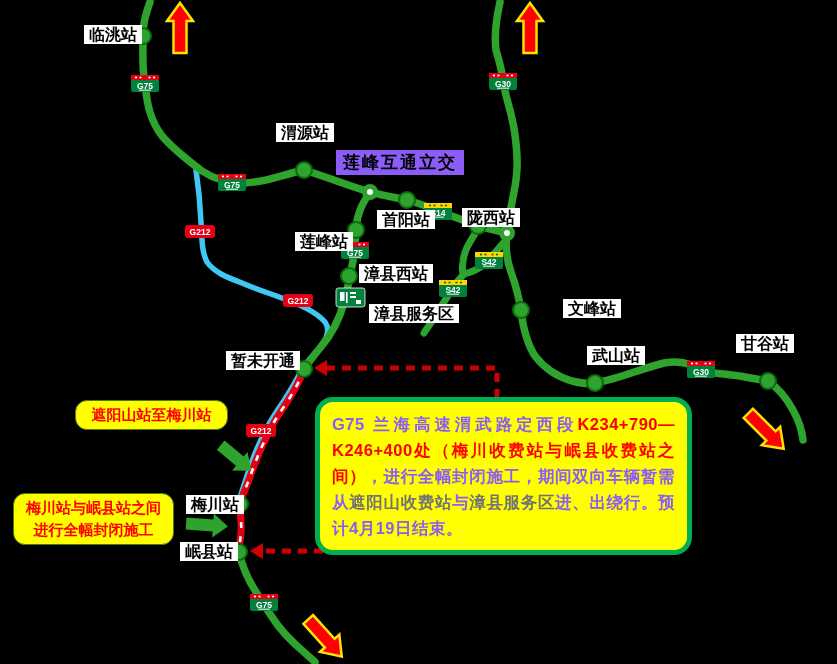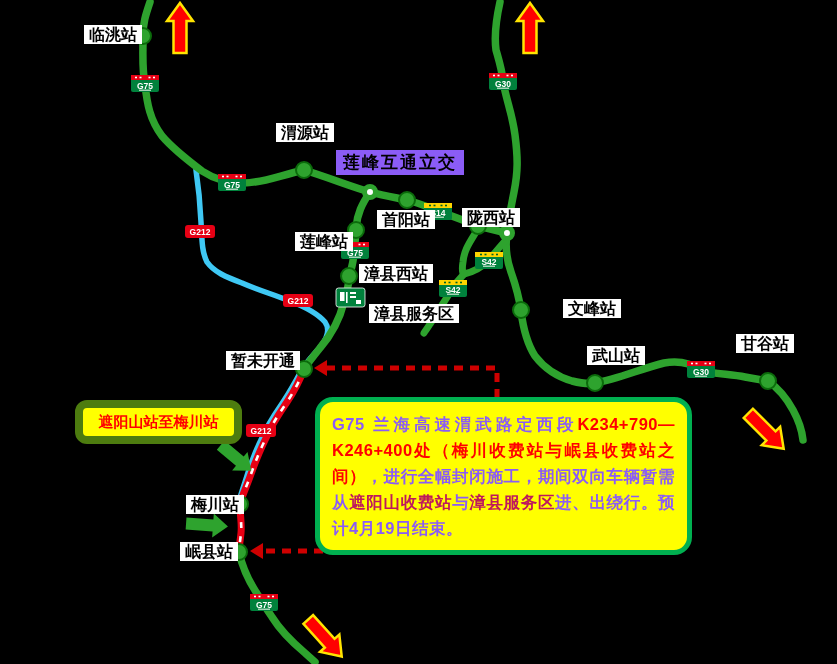--- a/index.html
+++ b/index.html
@@ -10,33 +10,33 @@
   .stage svg{position:absolute;left:0;top:0;}
   .lbl{
     position:absolute;background:#ffffff;color:#000;font-weight:bold;
     font-size:16px;line-height:15px;padding:2px 5px;white-space:nowrap;
   }
   .ic{
     position:absolute;background:#8b5cf6;color:#000;font-weight:bold;
     font-size:17px;line-height:19px;padding:3px 7px;white-space:nowrap;letter-spacing:2px;
   }
   .callout{
-    position:absolute;background:#ffff00;border:8px solid #4d7c0f;border-radius:12px;
+    position:absolute;background:#ffff00;border:1px solid #4d7c0f;border-radius:12px;
     color:#ff0000;font-weight:bold;font-size:15px;line-height:22px;text-align:center;
     padding:3px 6px;white-space:nowrap;
   }
   .announce{
     position:absolute;left:315px;top:397px;width:343px;
     background:#ffff00;border:5px solid #00b050;border-radius:18px;
     padding:9px 12px;font-weight:bold;font-size:16.5px;line-height:26px;
     text-align:justify;letter-spacing:0.5px;
   }
   .announce .b{color:#8b5cf6;}
   .announce .r{color:#ff0000;}
-  .announce .g{color:#be185d;margin-top:24px;}
+  .announce .g{color:#737373;margin-top:24px;}
 </style>
 </head>
 <body>
 
 <div class="stage">
 
 <svg width="837" height="664" viewBox="0 0 837 664">
 
   <path d="M196,170 C199,190 200,200 201,222 C202,242 202,252 207,262 C214,272 226,277 242,283 C258,290 272,294 290,301 C308,308 318,314 325,322 C330,329 328,337 321,346 C312,357 306,362 302,370 C296,380 290,392 281,405 C272,418 266,428 261,440 C254,454 250,466 245,482 C241,494 239,500 238,505" fill="none" stroke="#3fc8f4" stroke-width="5.5" stroke-linecap="round"></path>
 
@@ -221,16 +221,20 @@
   <div class="lbl" style="left:736px;top:334px">甘谷站</div>
   <div class="lbl" style="left:226px;top:351px">暂未开通</div>
   <div class="lbl" style="left:186px;top:495px">梅川站</div>
   <div class="lbl" style="left:180px;top:542px">岷县站</div>
 
   <div class="ic" style="left:336px;top:150px">莲峰互通立交</div>
 
   <div class="callout" style="left:75px;top:400px;width:139px">
     <div>遮阳山站至梅川站</div>
   </div>
+  <div class="callout" style="left:13px;top:493px;width:147px">
+    <div>梅川站与岷县站之间</div>
+    <div>进行全幅封闭施工</div>
+  </div>
 
   <div class="announce"><span class="b">G75 兰海高速渭武路定西段</span><span class="r">K234+790—K246+400处（梅川收费站与岷县收费站之间）</span><span class="b">，进行全幅封闭施工，期间双向车辆暂需从</span><span class="g">遮阳山收费站</span><span class="b">与</span><span class="g">漳县服务区</span><span class="b">进、出绕行。预计4月19日结束。</span></div>
 
 </div>
 
 </body></html>

